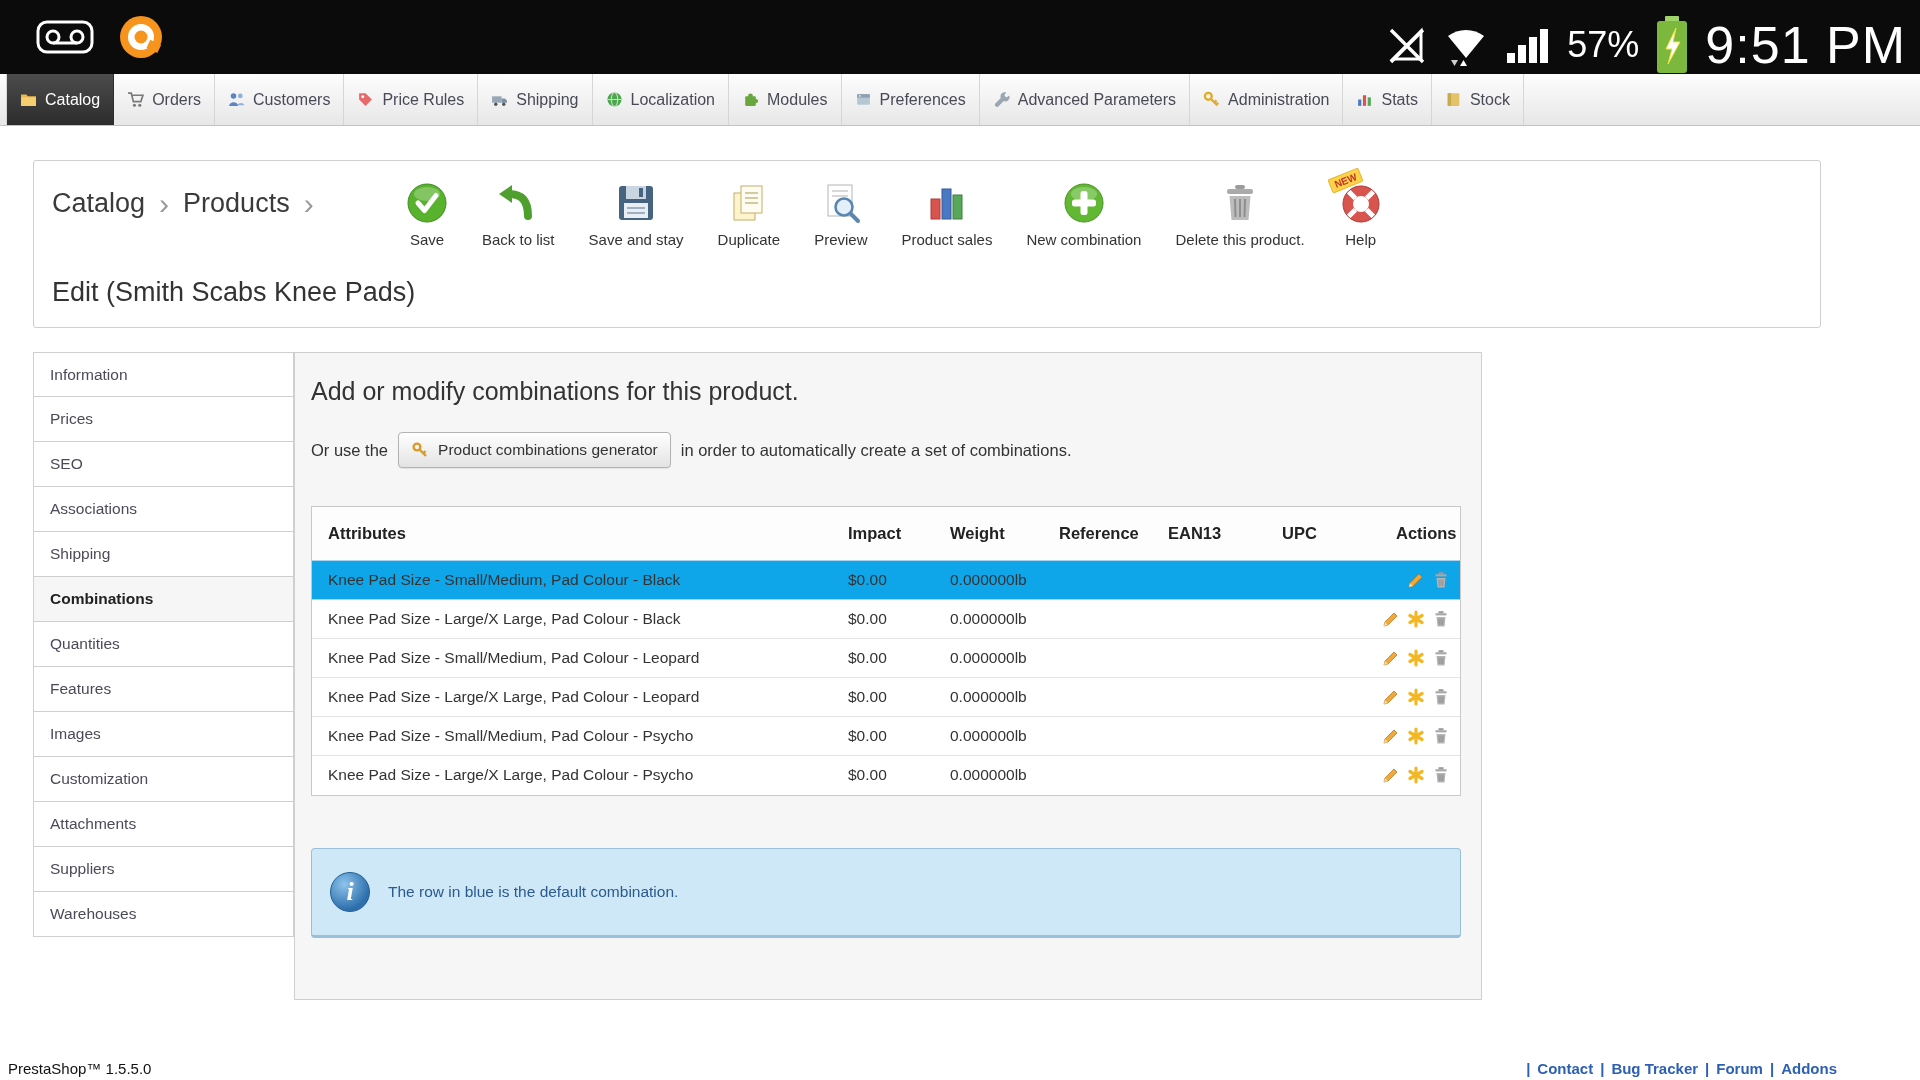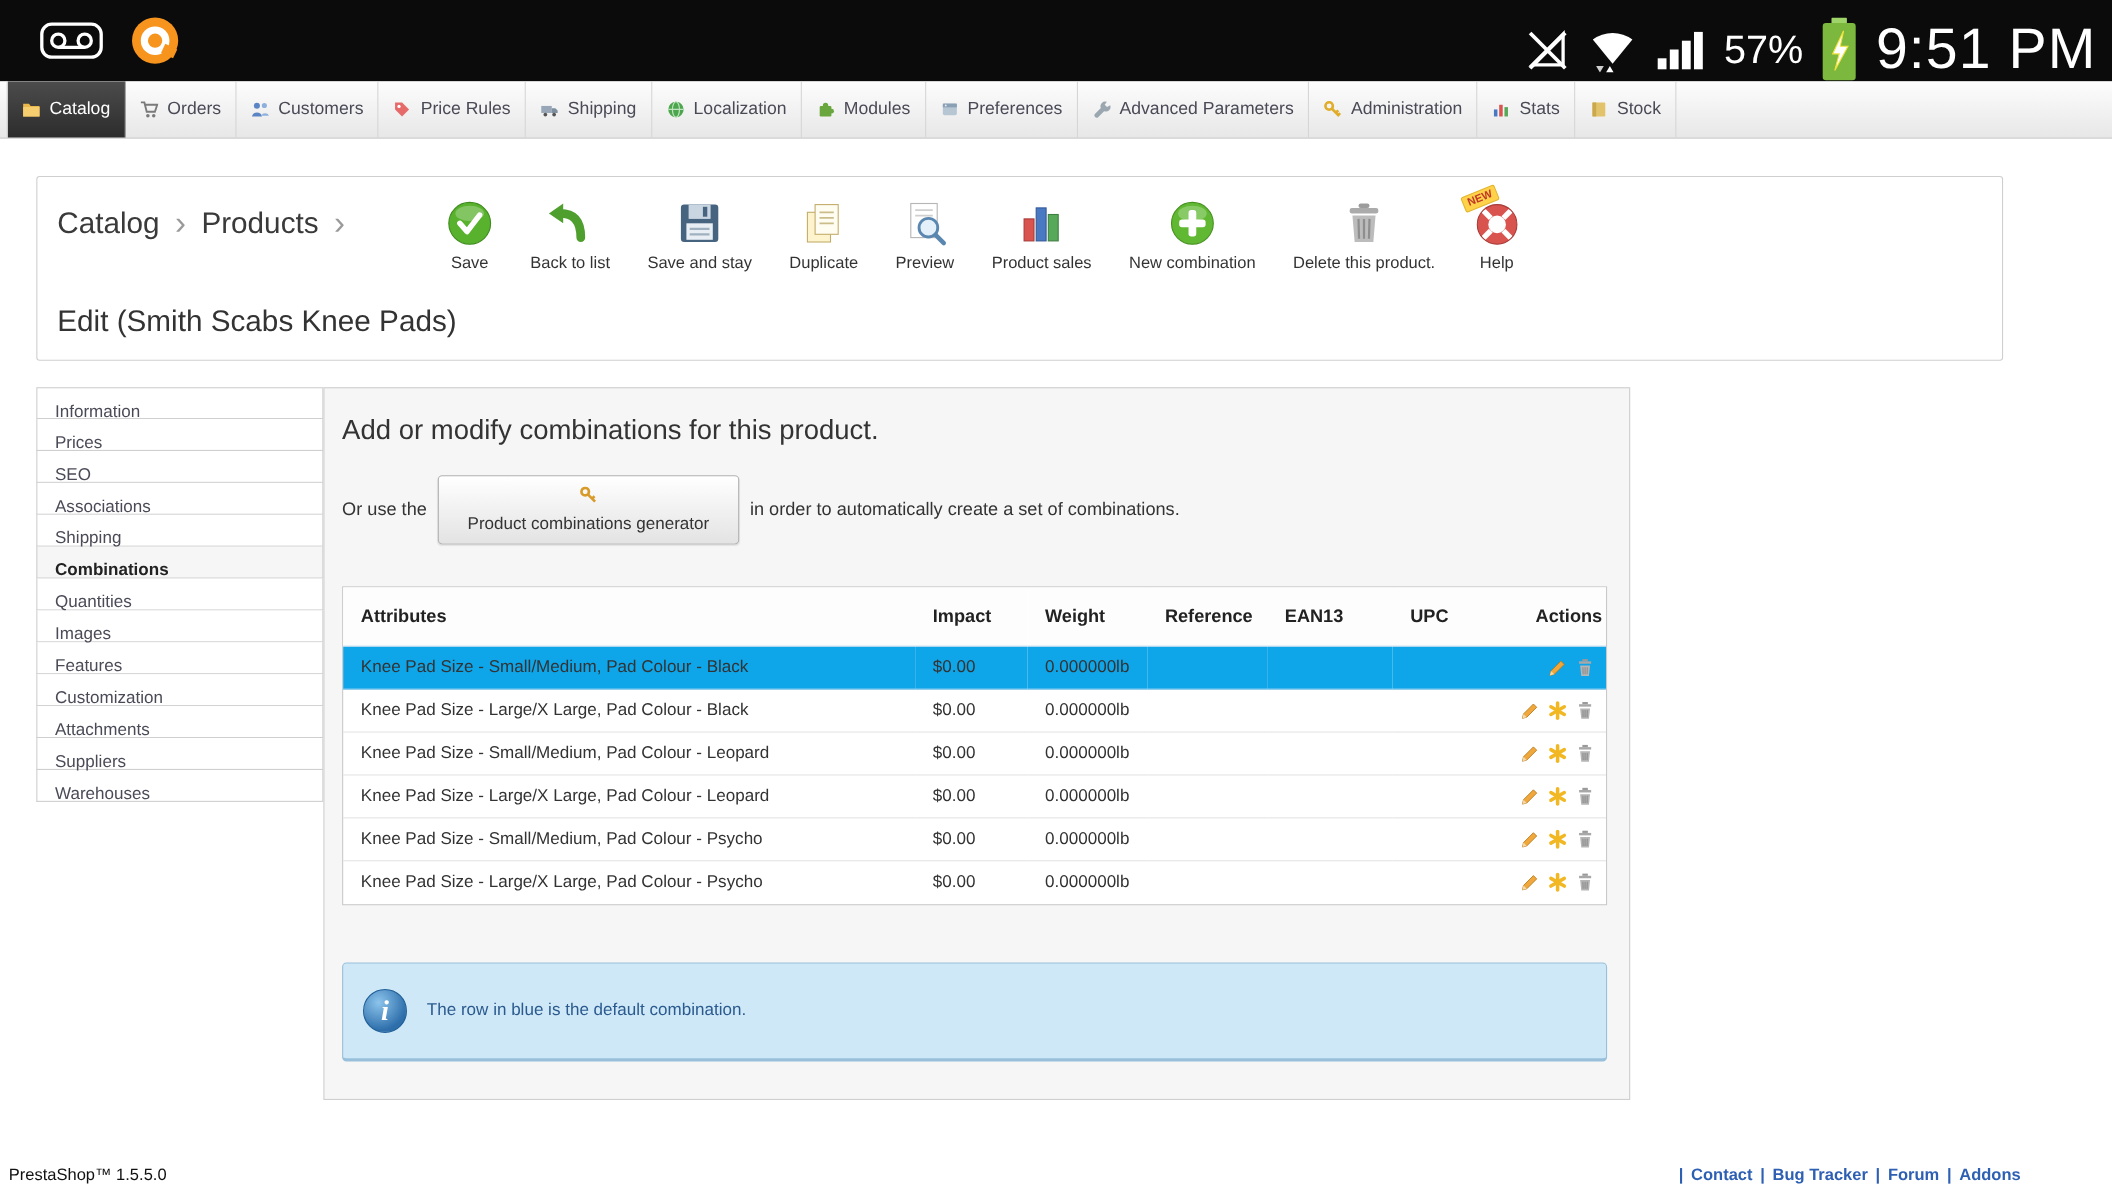--- a/index.html
+++ b/index.html
@@ -63,41 +63,40 @@
     background:#ffd24a; color:#c0392b; font-size:10px; font-weight:bold;
     padding:1px 4px; border-radius:2px; border:1px solid #e3b52e;
   }
   .edit-title {
     position:absolute; left:18px; top:116px; font-size:27px; color:#333;
   }
 
   
   .sidebar { position:absolute; left:33px; top:352px; width:261px; }
   .side-item {
-    height:29px; line-height:44px; padding-left:16px;
+    height:45px; line-height:44px; padding-left:16px;
     font-size:15.5px; color:#4b4b58; background:#fff;
     border:1px solid #cfcfcf; border-top:none; cursor:pointer;
   }
   .side-item:first-child { border-top:1px solid #cfcfcf; }
   .side-item.active { font-weight:bold; color:#222; background:#f6f6f6; }
 
   
   .panel {
     position:absolute; left:294px; top:352px; width:1188px; height:648px;
     background:#f6f6f6; border:1px solid #cfcfcf;
   }
   .panel-title { margin:24px 0 0 16px; font-size:25px; font-weight:normal; color:#333; }
   .gen-row { margin:26px 0 0 16px; display:flex; align-items:center; gap:10px; font-size:16.5px; color:#333; }
   .gen-btn {
-    display:flex; align-items:center; gap:9px; padding:8px 26px;
+    display:flex; align-items:flex-end; gap:9px; padding:8px 12px;
     border:1px solid #b3b3b3; border-radius:4px;
     background:linear-gradient(#ffffff,#e3e3e3);
     font-size:15.5px; color:#333; cursor:pointer;
     box-shadow:0 1px 1px rgba(0,0,0,.08);
-    flex-direction:column;
   }
 
   
   .table-wrap { margin:38px 16px 0 16px; width:1150px; background:#fff; border:1px solid #c9c9c9; }
   table { width:100%; border-collapse:collapse; table-layout:fixed; }
   col.c-attr { width:520px; } col.c-imp { width:102px; } col.c-wgt { width:109px; }
   col.c-ref { width:109px; } col.c-ean { width:114px; } col.c-upc { width:114px; }
   col.c-act { width:auto; }
   th {
     text-align:left; font-size:16.5px; font-weight:bold; color:#222;
@@ -438,22 +437,22 @@
 </div>
 
 <div class="sidebar">
   <div class="side-item">Information</div>
   <div class="side-item">Prices</div>
   <div class="side-item">SEO</div>
   <div class="side-item">Associations</div>
   <div class="side-item">Shipping</div>
   <div class="side-item active">Combinations</div>
   <div class="side-item">Quantities</div>
+  <div class="side-item">Features</div>
   <div class="side-item">Images</div>
-  <div class="side-item">Features</div>
   <div class="side-item">Customization</div>
   <div class="side-item">Attachments</div>
   <div class="side-item">Suppliers</div>
   <div class="side-item">Warehouses</div>
 </div>
 
 <div class="panel">
   <h2 class="panel-title">Add or modify combinations for this product.</h2>
 
   <div class="gen-row">

